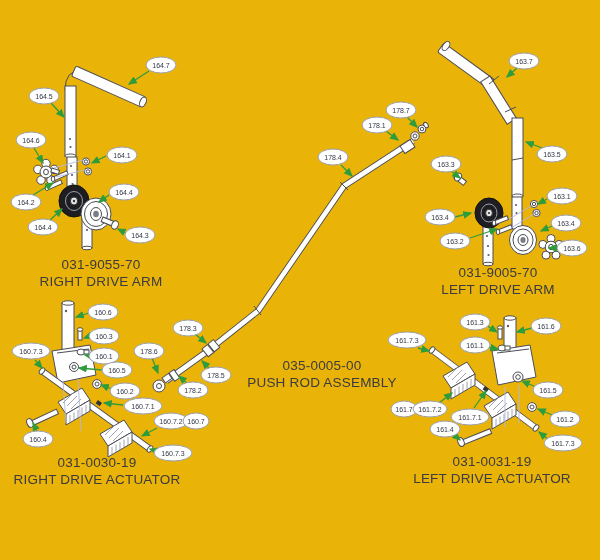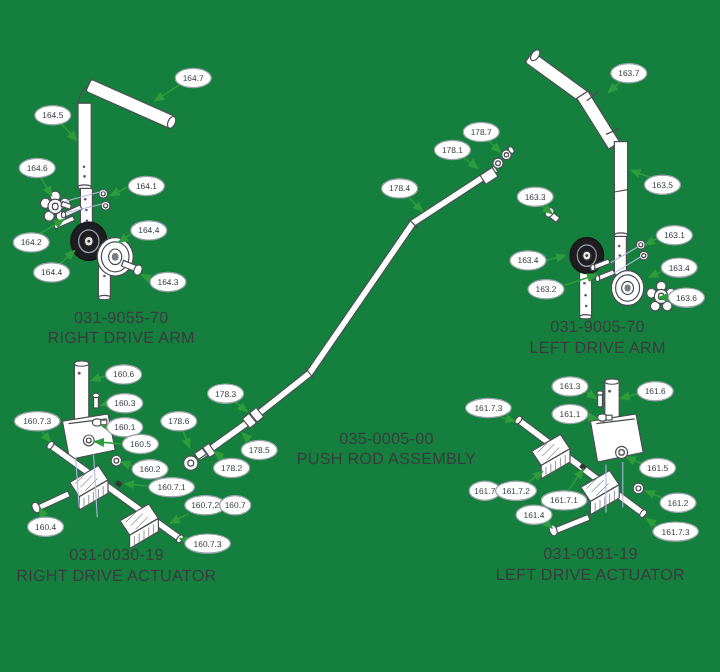--- a/index.html
+++ b/index.html
@@ -1,16 +1,16 @@
 <!DOCTYPE html>
 <html><head>
 <meta charset="utf-8">
 <style>
   html,body{margin:0;padding:0;background:#ffffff}
-  .stage{position:relative;width:600px;height:560px;background:#15803d;overflow:hidden;
+  .stage{position:relative;width:600px;height:560px;background:#eab308;overflow:hidden;
          font-family:"Liberation Sans",sans-serif}
   svg text{font-family:"Liberation Sans",sans-serif}
   .co-e{fill:#ffffff;stroke:#9aa0aa;stroke-width:1}
   .co-t{font-size:7px;fill:#313644;text-anchor:middle}
   .arw{stroke:#2f9c3c;stroke-width:1.3;fill:none}
   .t{font-size:13.5px;fill:#3b3b40;text-anchor:middle;letter-spacing:.2px}
   .ln{fill:#ffffff;stroke:#4b4d55;stroke-width:1}
   .ln2{fill:none;stroke:#4b4d55;stroke-width:1}
   .dk{fill:#1d1d22;stroke:#111111;stroke-width:1}
   .mid{fill:none;stroke:#9aa0aa;stroke-width:1}

